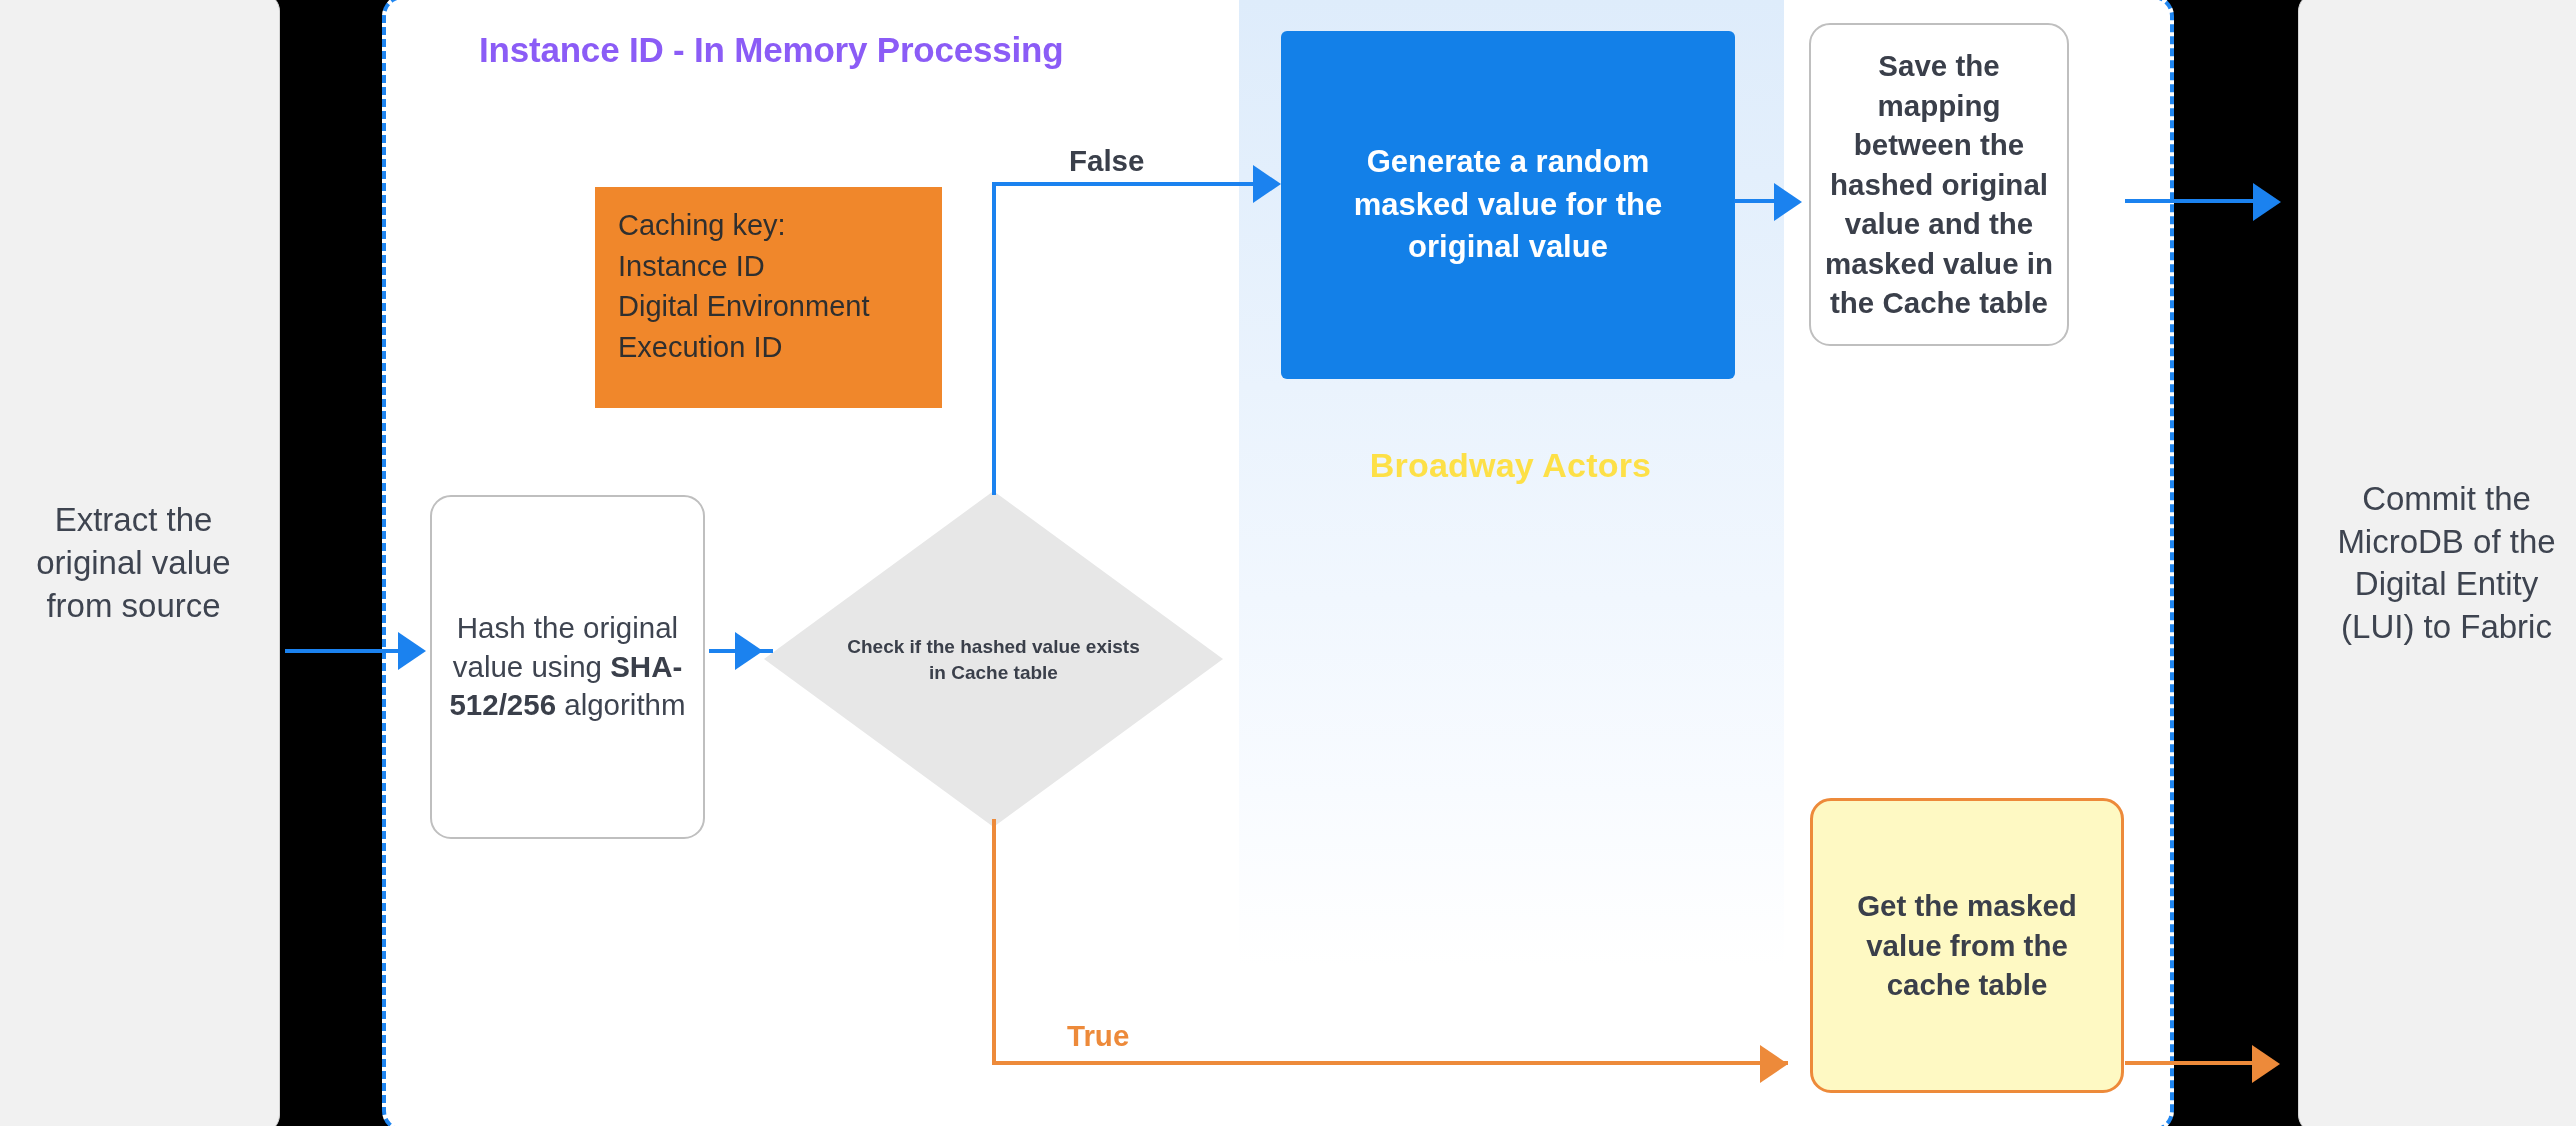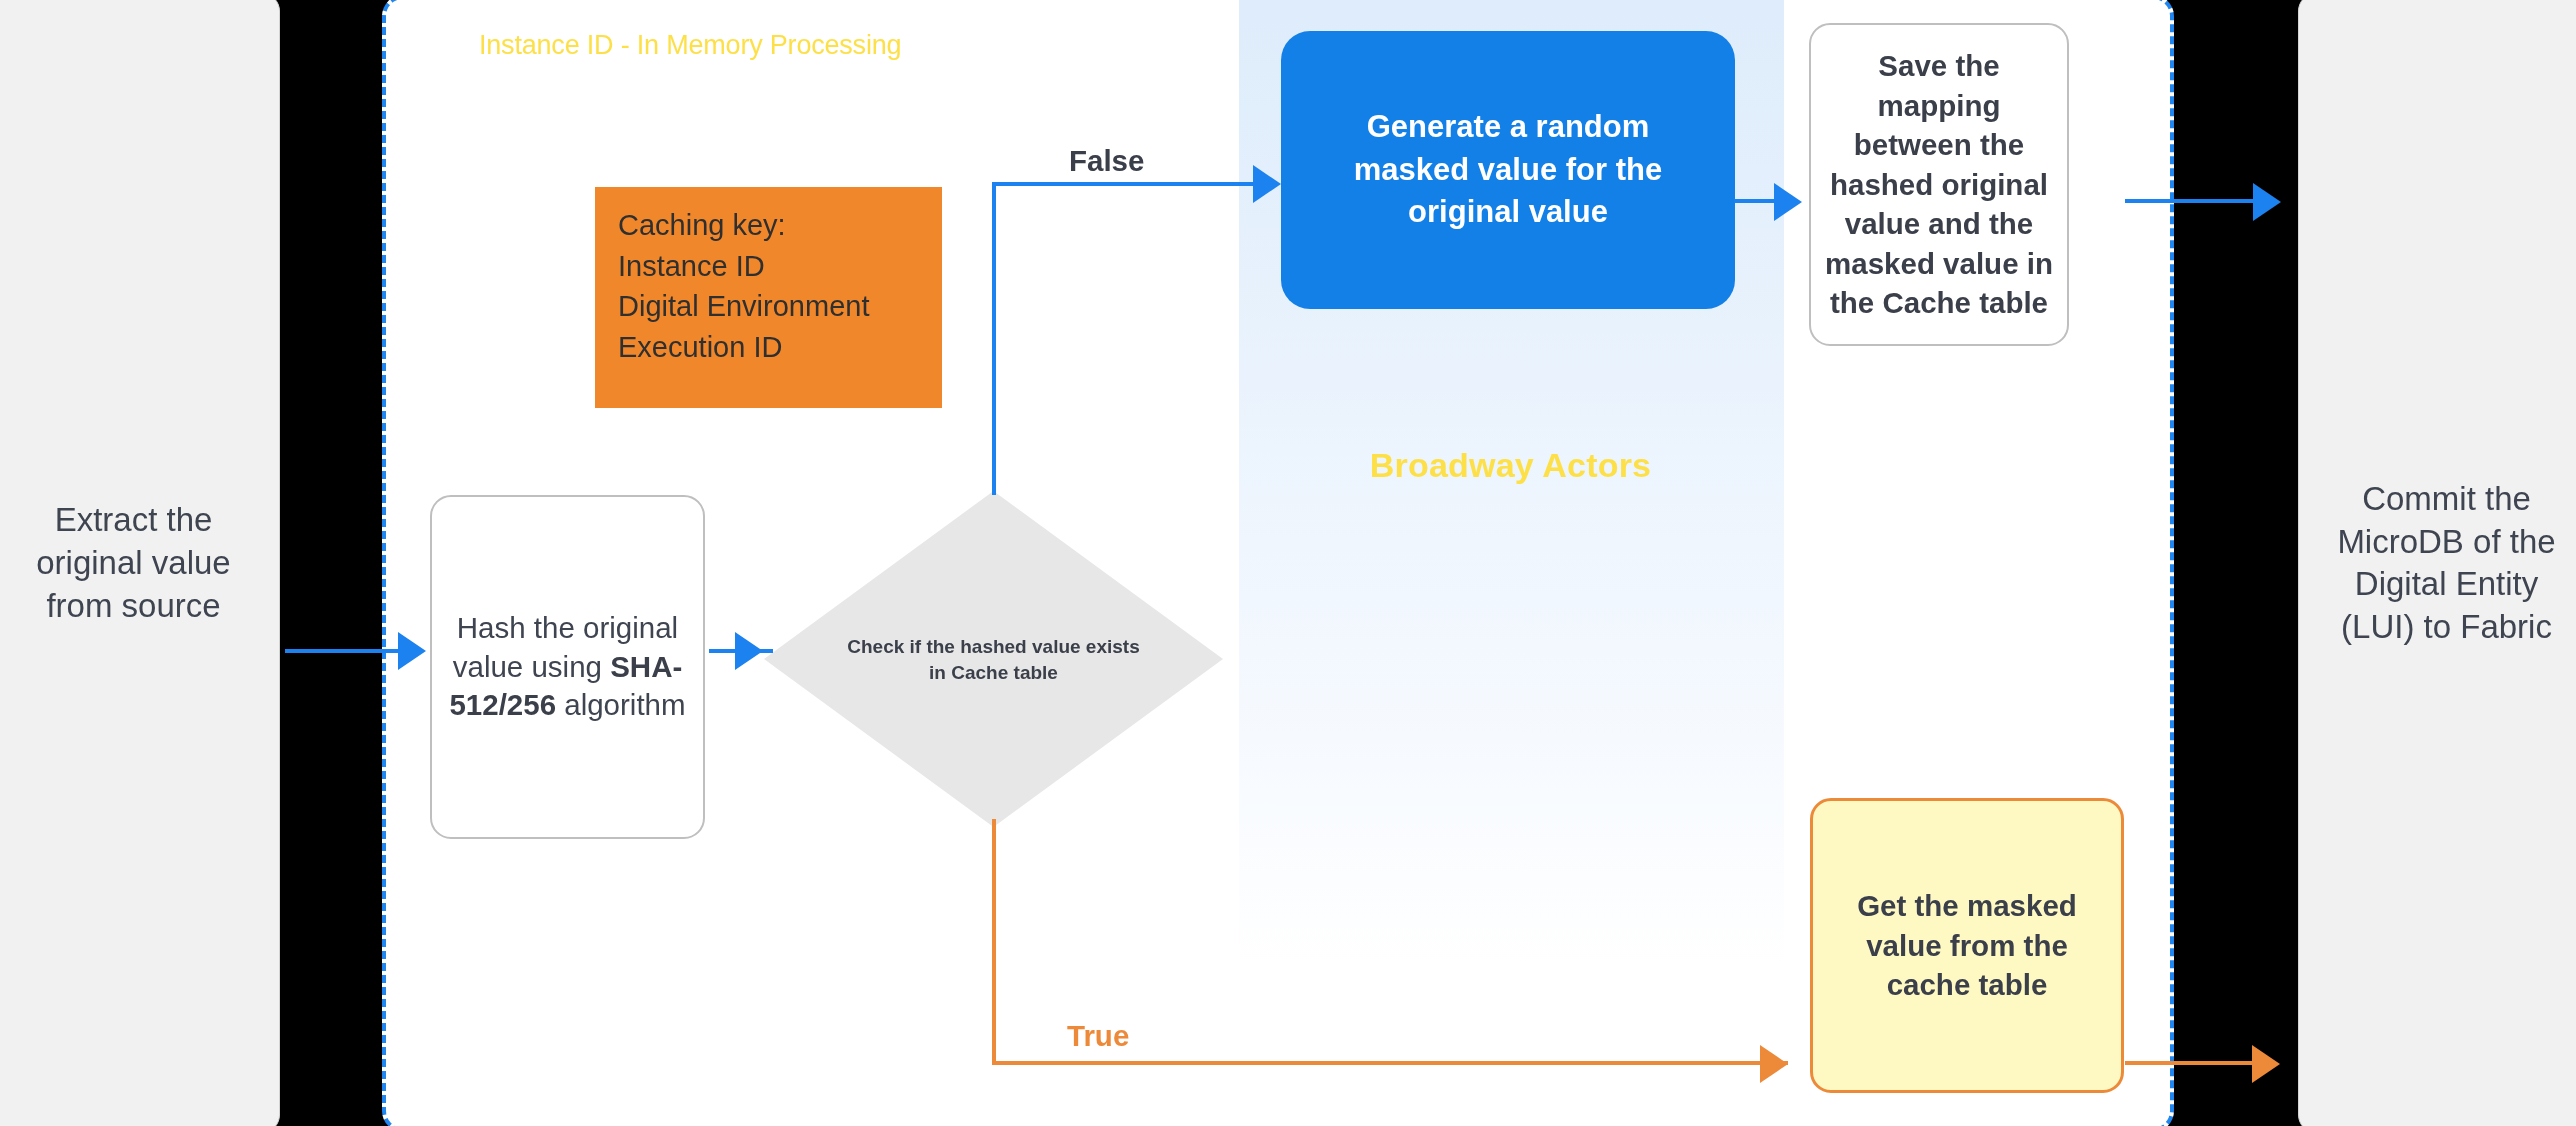--- a/index.html
+++ b/index.html
@@ -92,23 +92,23 @@
     font-size: 34px;
     font-weight: bold;
     letter-spacing: 0.2px;
   }
 
   
   #diagram-title {
     position: absolute;
     left: 479px;
     top: 29.5px;
-    color: #fde047;
-    font-size: 27px;
-    font-weight: normal;
+    color: #8b5cf6;
+    font-size: 35px;
+    font-weight: bold;
     letter-spacing: -0.2px;
     white-space: nowrap;
   }
 
   
   #caching-key {
     position: absolute;
     left: 595px;
     top: 187px;
     width: 347px;
@@ -144,23 +144,23 @@
     font-size: 29.5px;
     line-height: 1.32;
     padding: 0 14.7px;
   }
   #box-hash b { color: #3A3F4A; font-weight: bold; }
 
   #box-generate {
     left: 1281px;
     top: 31px;
     width: 454px;
-    height: 278px;
+    height: 348px;
     background: #1380E8;
-    border-radius: 29px;
+    border-radius: 6px;
     color: #FFFFFF;
     font-size: 31px;
     font-weight: bold;
     line-height: 1.38;
     padding: 0 28px;
   }
 
   #box-save {
     left: 1809px;
     top: 23px;

